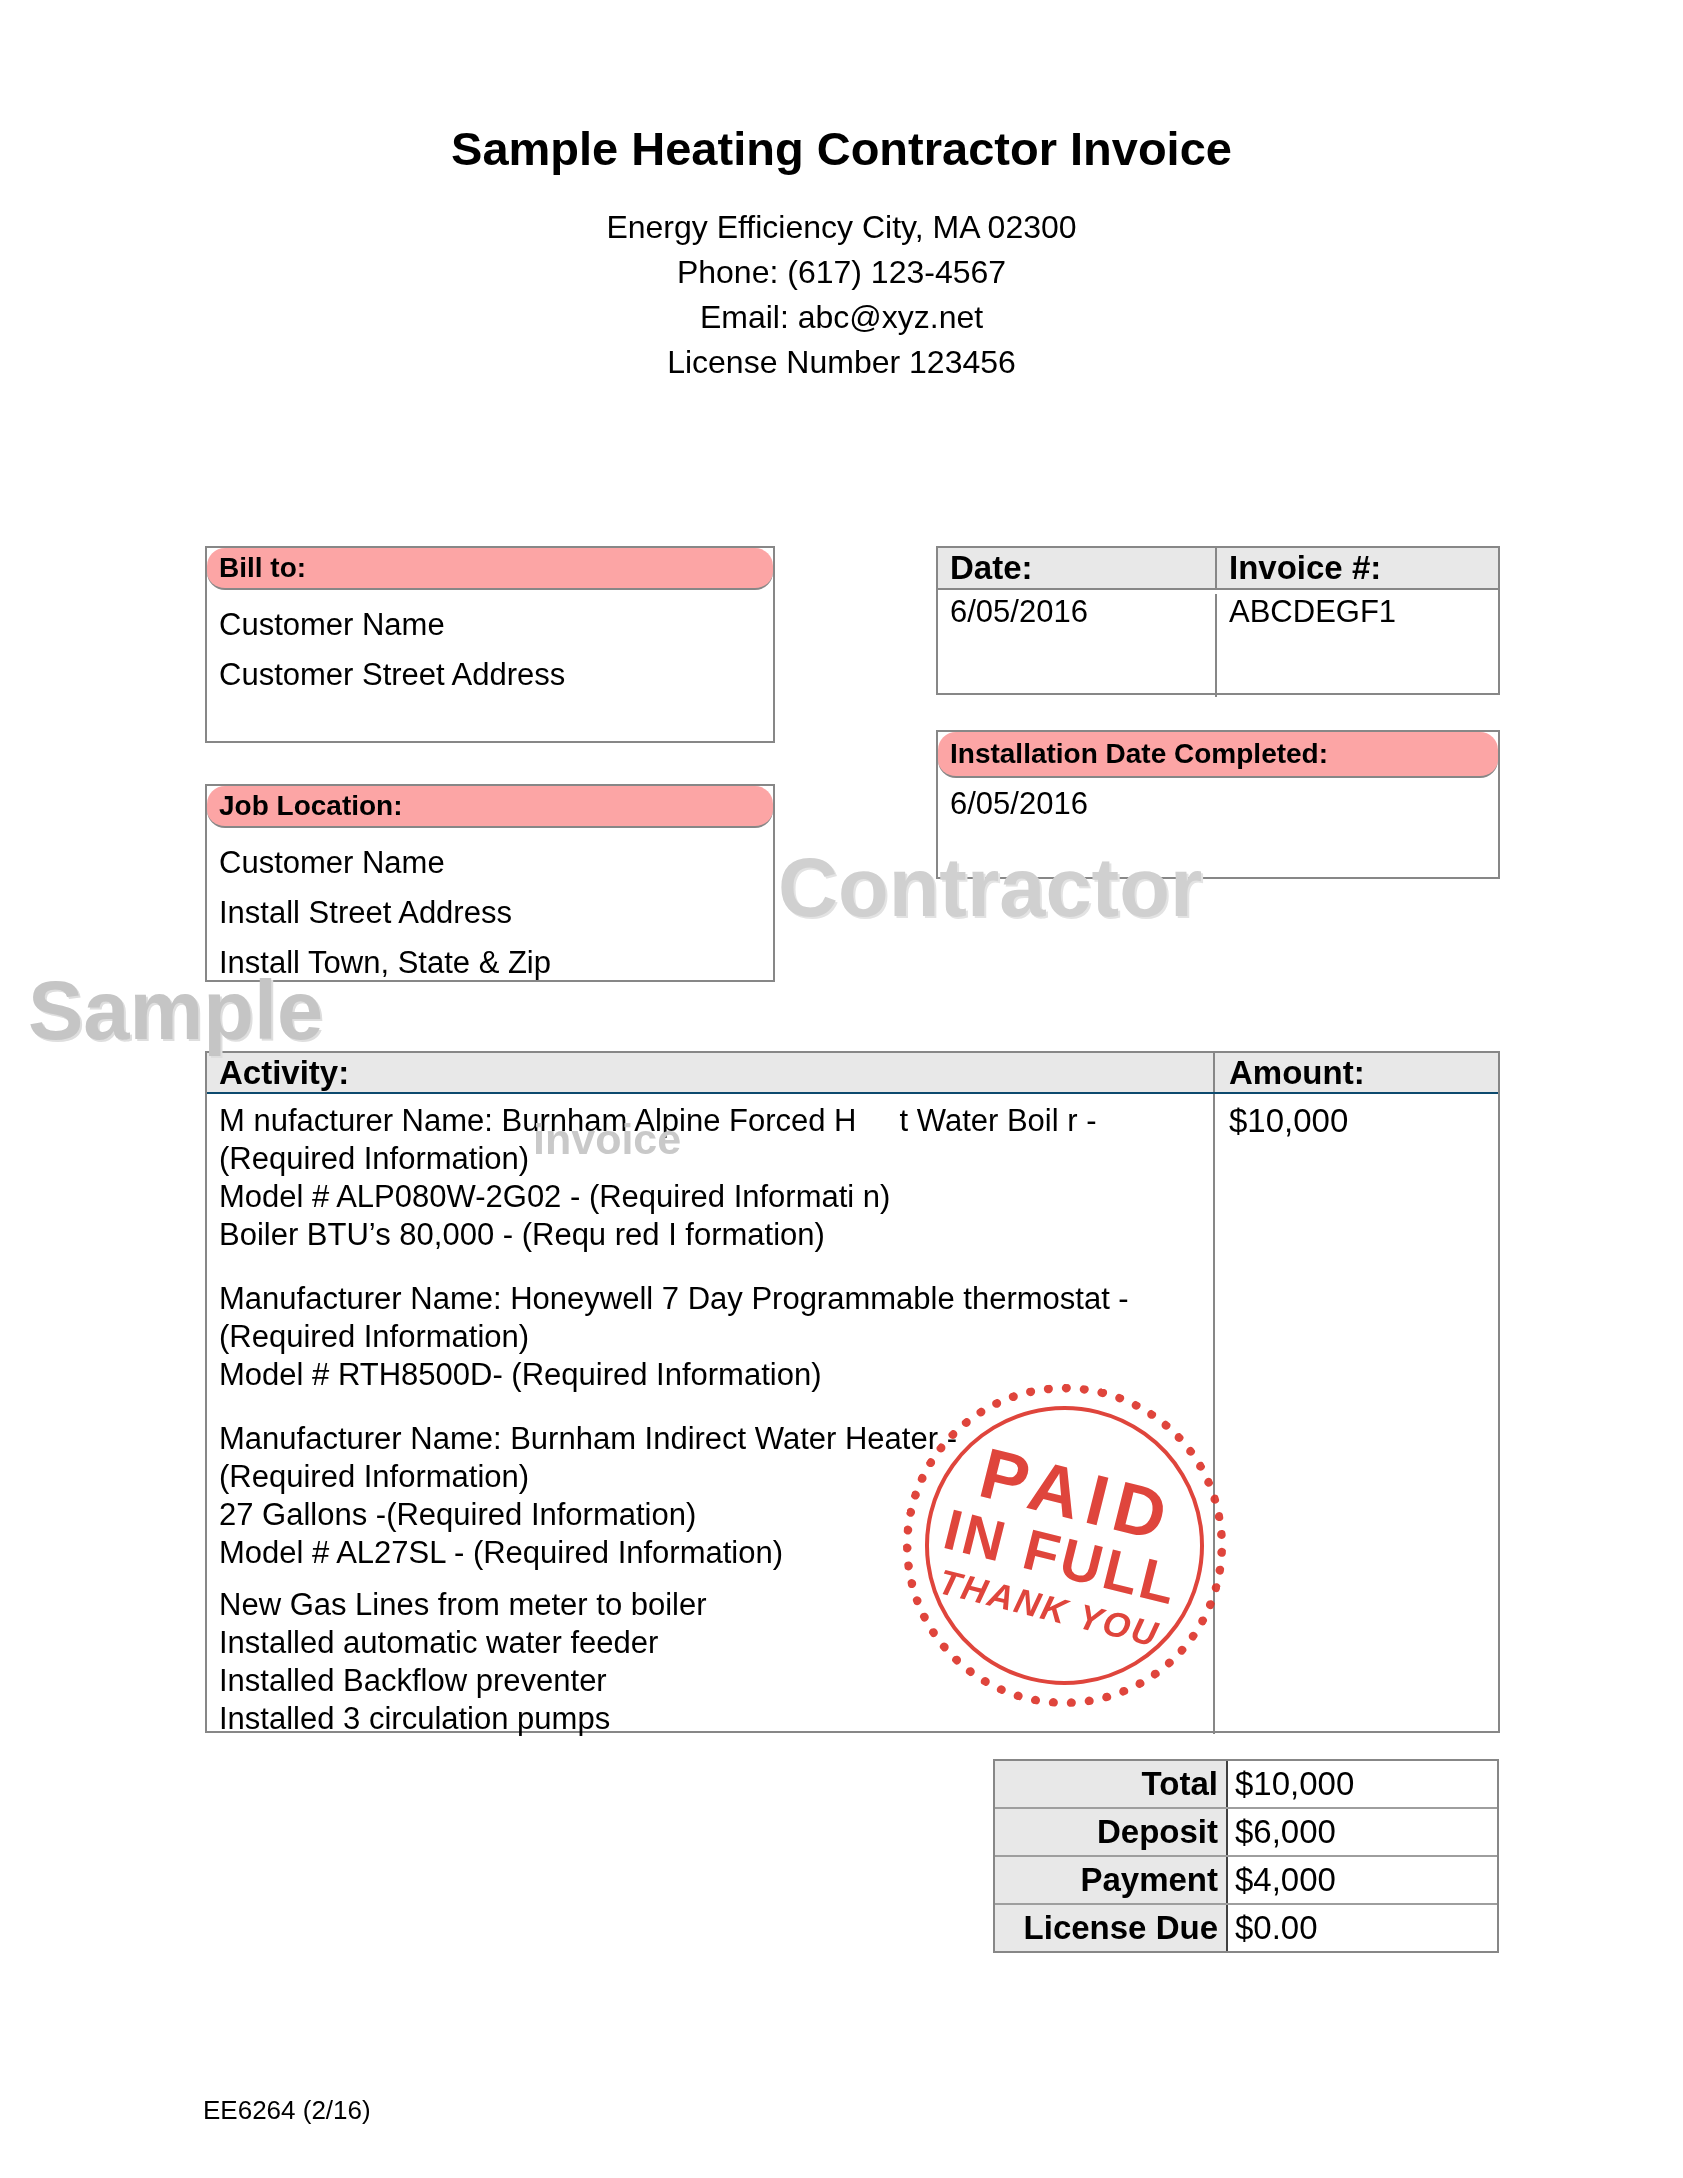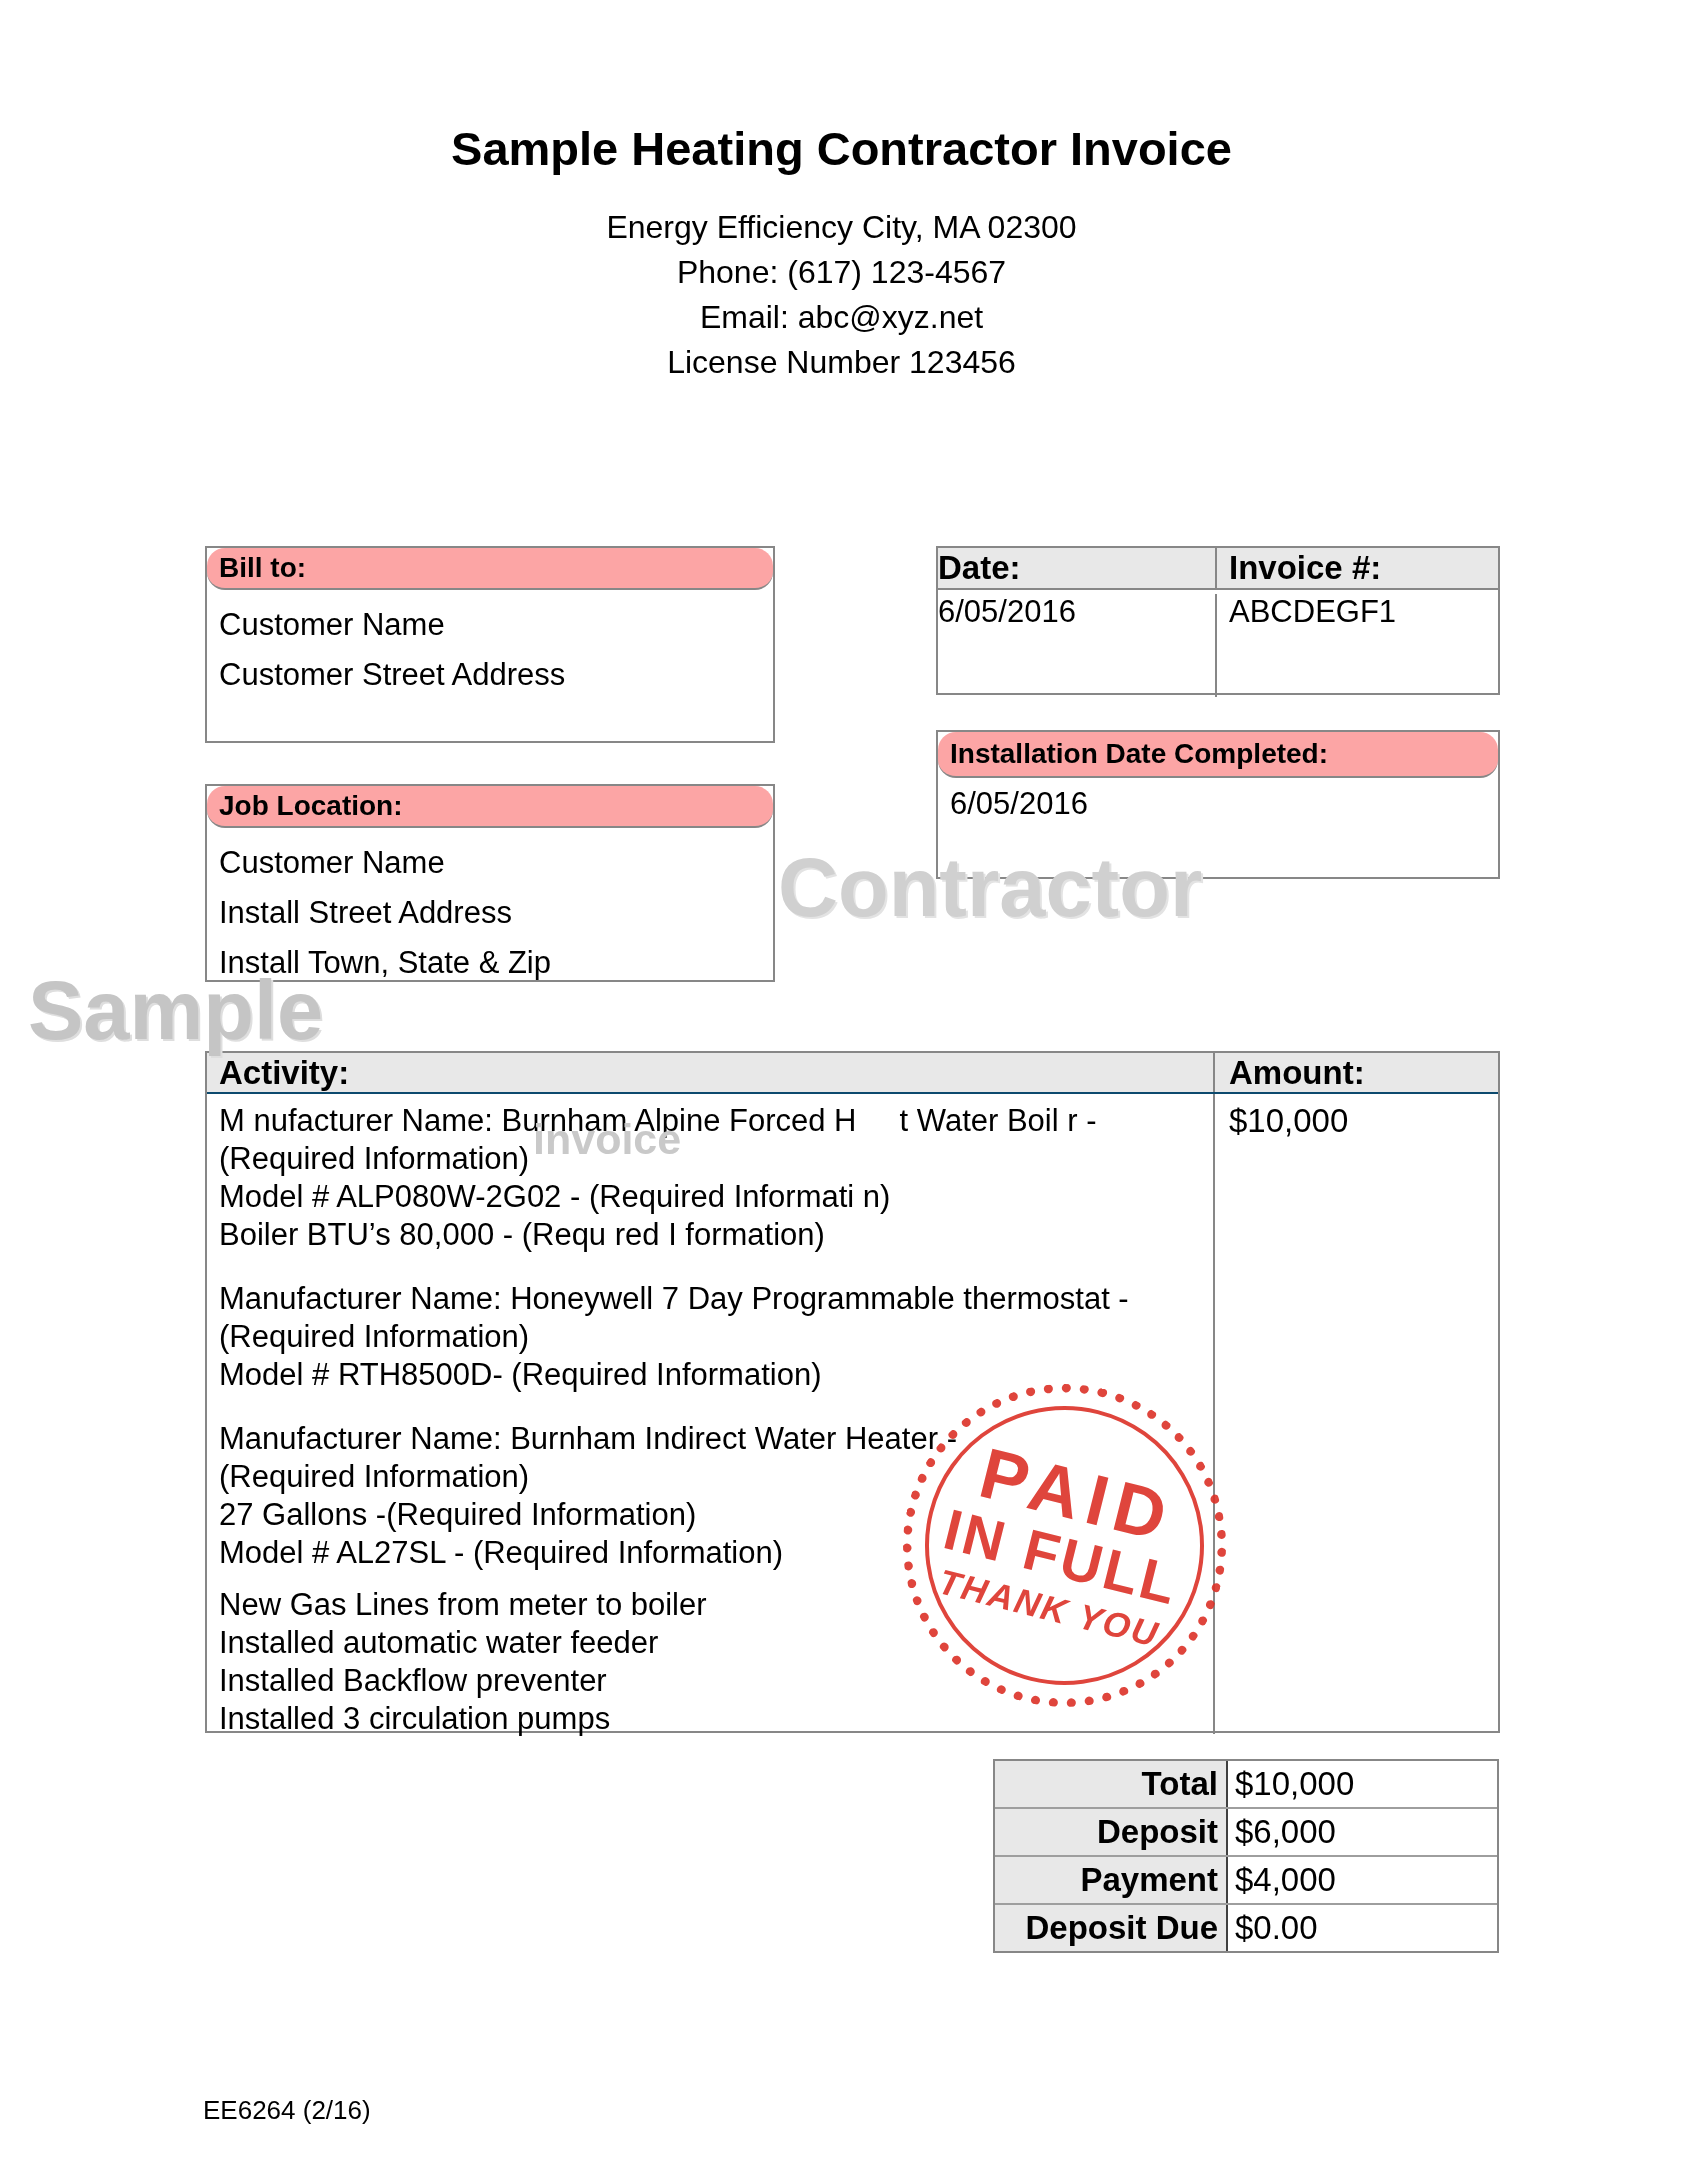--- a/index.html
+++ b/index.html
@@ -16,21 +16,21 @@
 
   
   .tbl { position:absolute; border:2px solid #878787; background:#fff; box-sizing:border-box; }
   .hd  { background:#fca5a5; border-bottom:2px solid #878787; font-weight:bold;
          font-size:28px; line-height:40px; height:40px; padding-left:12px;border-radius:18px; }
   .bd  { padding:10px 12px; font-size:31px; line-height:50px; }
 
   .thead { display:flex; background:#e8e8e8; border-bottom:2px solid #878787; font-weight:bold;
            font-size:33px; line-height:40px; height:40px; }
   .trow  { display:flex; font-size:31px; }
-  .cell-1 { width:277px; box-sizing:border-box; }
+  .cell-1 { width:277px; padding-left:12px; box-sizing:border-box; }
   .cell-2 { flex:1; border-left:2px solid #878787; padding-left:12px; box-sizing:border-box; }
   .valrow { padding-top:4px; height:103px; }
 
   
   .act-head { display:flex; background:#e8e8e8; border-bottom:2px solid #0c4a6e; font-weight:bold;
               font-size:33px; line-height:39px; height:39px; }
   .act-c1 { width:1006px; padding-left:12px; box-sizing:border-box; }
   .act-c2 { flex:1; border-left:2px solid #878787; padding-left:14px; box-sizing:border-box; }
   .act-body { display:flex; height:640px; }
   .act-text { font-size:31px; line-height:38px; padding:8px 14px 0 12px; }
@@ -156,21 +156,21 @@
     </div>
     <div class="tot-row">
       <div class="tot-label">Deposit</div>
       <div class="tot-value">$6,000</div>
     </div>
     <div class="tot-row">
       <div class="tot-label">Payment</div>
       <div class="tot-value">$4,000</div>
     </div>
     <div class="tot-row">
-      <div class="tot-label">Deposit Due</div>
+      <div class="tot-label">License Due</div>
       <div class="tot-value">$0.00</div>
     </div>
   </div>
 
   <div class="wm wm-sample">Sample</div>
   <div class="wm wm-contractor">Contractor</div>
   <div class="wm wm-invoice">invoice</div>
 
   <div class="stamp">
     <div class="stamp-outer"></div>

